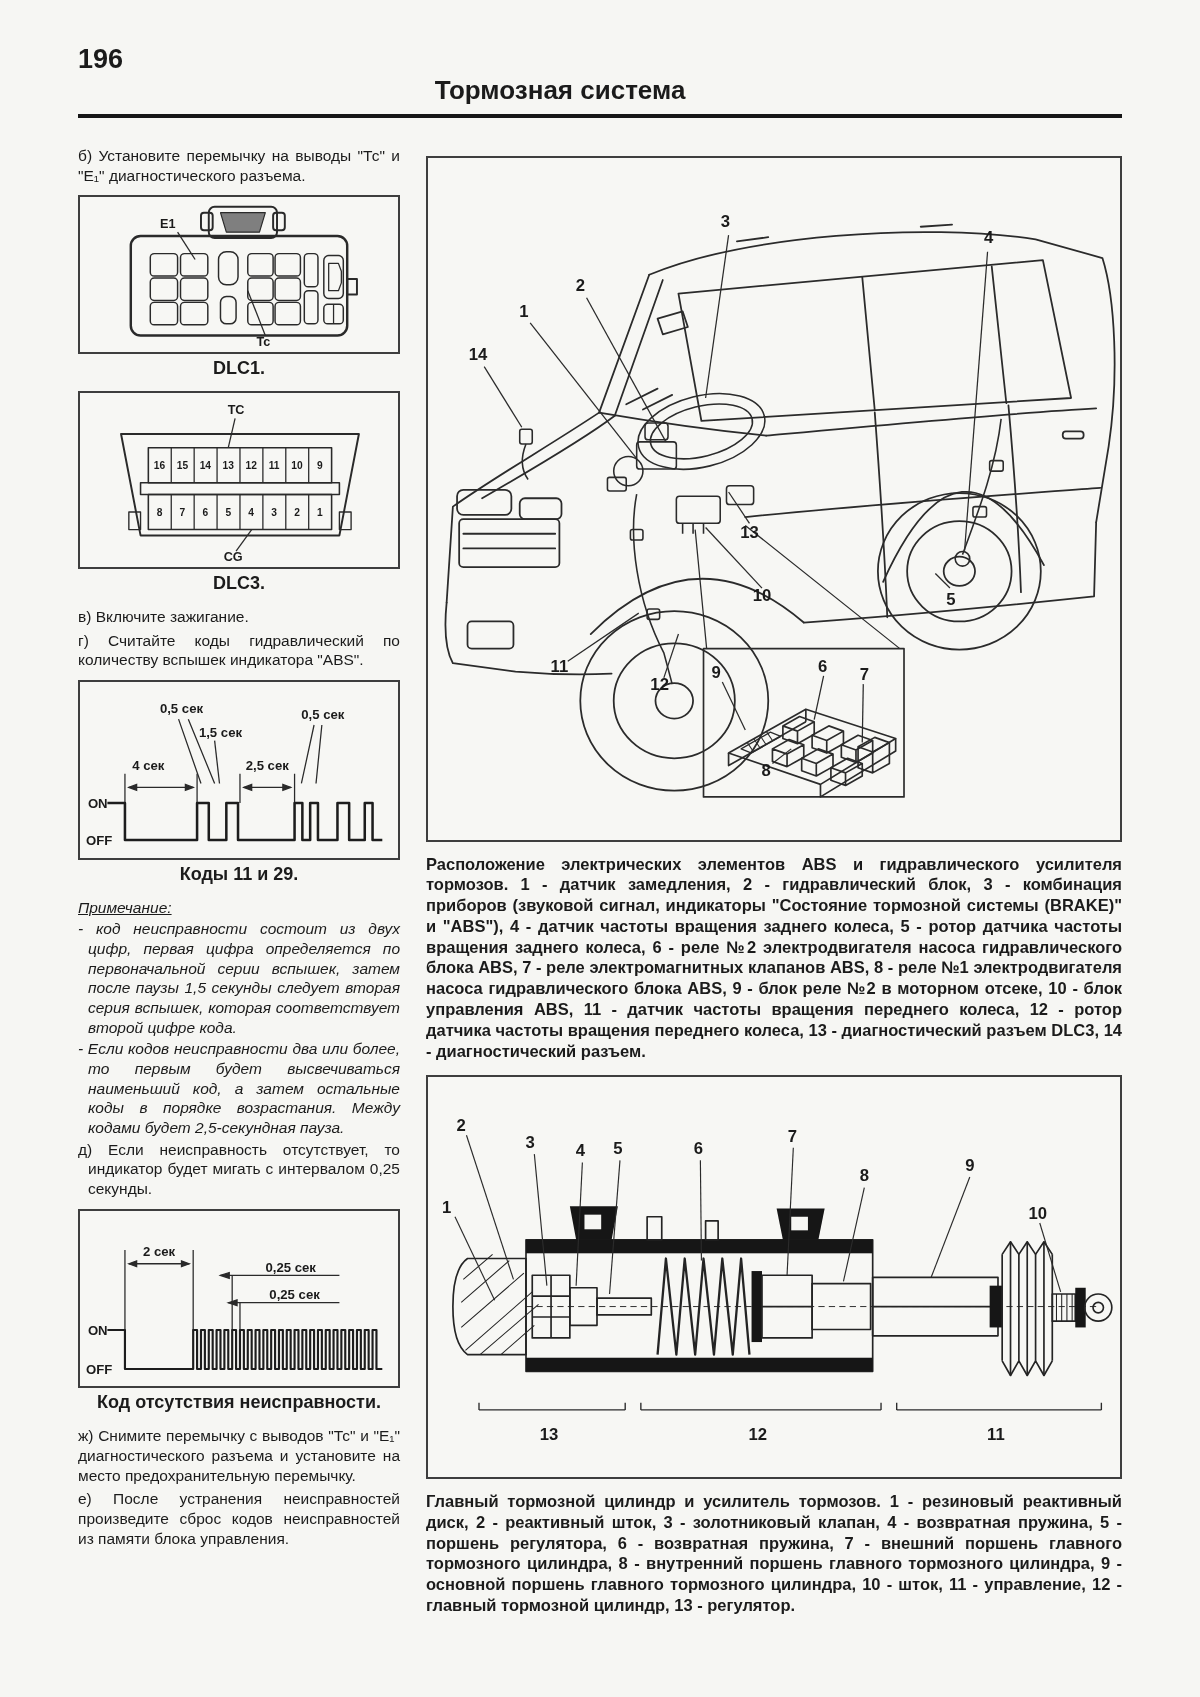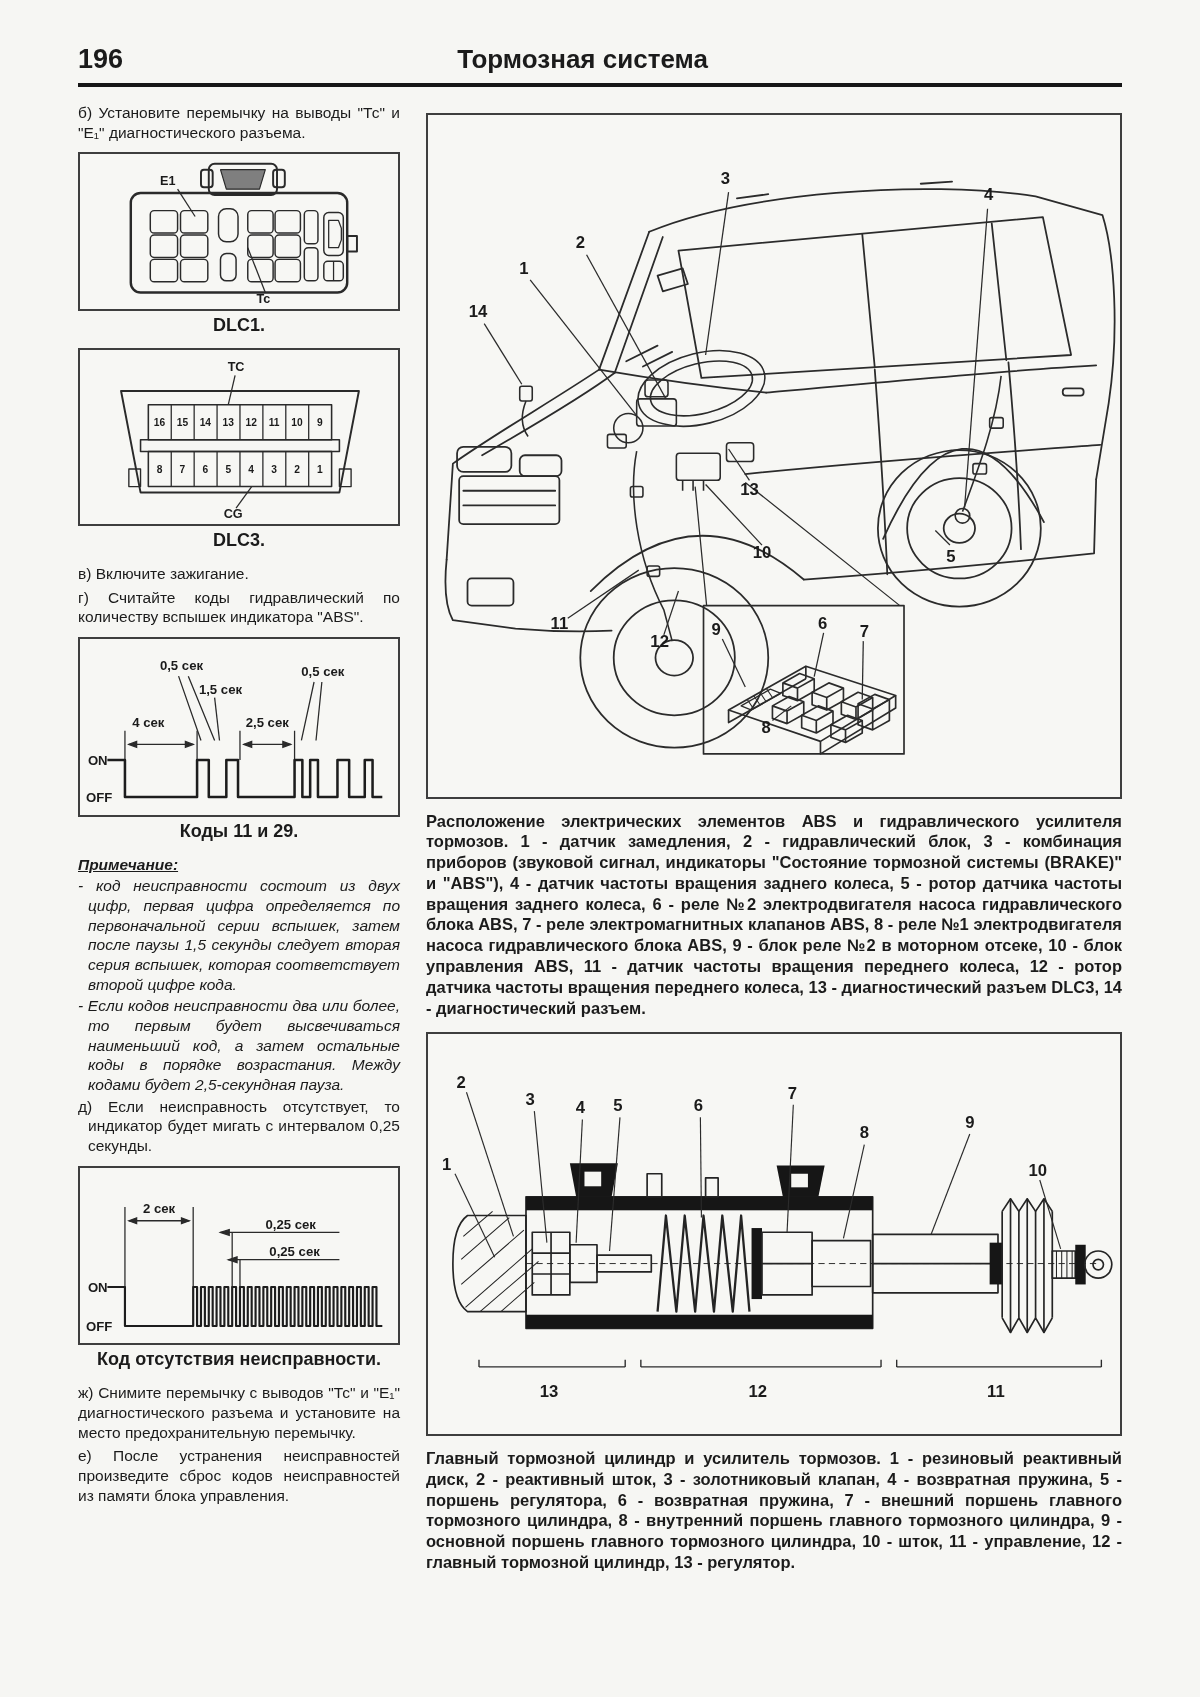--- a/index.html
+++ b/index.html
@@ -2,32 +2,32 @@
 <html><head>
 <meta charset="utf-8">
 <style>
   html,body{margin:0;padding:0;background:#e8e8e6;}
   .page{
     width:1200px;height:1697px;margin:0 auto;box-sizing:border-box;
     background:#f6f6f3;color:#1b1b1b;
     font-family:"Liberation Sans",sans-serif;
     padding:44px 78px 0 78px;position:relative;overflow:hidden;
   }
-  .hdr{display:flex;align-items:flex-start;border-bottom:4px solid #161616;padding-bottom:8px;}
+  .hdr{display:flex;align-items:flex-start;border-bottom:4px solid #161616;padding-bottom:8px;flex-direction:column;}
   .hdr .pnum{font-size:27px;font-weight:bold;}
   .hdr .ptitle{font-size:26px;font-weight:bold;margin:0 auto;transform:translateX(-40px);}
-  .cols{display:flex;gap:26px;margin-top:16px;}
+  .cols{display:flex;gap:26px;margin-top:28px;}
   .lcol{width:322px;flex:none;font-size:15.5px;line-height:1.27;text-align:justify;}
   .rcol{flex:1;min-width:0;}
   p{margin:0 0 4px 0;}
   .figbox{border:2px solid #3e3e3e;background:#f7f7f4;padding:4px;margin:10px 0 3px 0;}
   .figbox svg{display:block;width:100%;height:auto;}
   .figcap{font-weight:bold;font-size:18px;margin:3px 0 12px 0;text-align:center;}
   .note{font-style:italic;margin-top:10px;}
-  .note-title{font-weight:bold;text-decoration:underline;font-style:italic;margin-bottom:2px;}
+  .note-title{font-weight:normal;text-decoration:underline;font-style:italic;margin-bottom:2px;}
   .note p{padding-left:10px;text-indent:-10px;margin-bottom:2px;}
   .plain{font-style:normal;}
   .rcap{font-weight:bold;font-size:16.5px;line-height:1.26;text-align:justify;margin:12px 0 14px 0;}
   svg text{font-family:"Liberation Sans",sans-serif;fill:#1b1b1b;}
   .callout{font-size:16px;font-weight:bold;}
   .wavelbl{font-size:13.5px;font-weight:bold;}
   .pinlbl{font-size:10.5px;font-weight:bold;}
   .conlbl{font-size:13px;font-weight:bold;}
 </style>
 </head>

